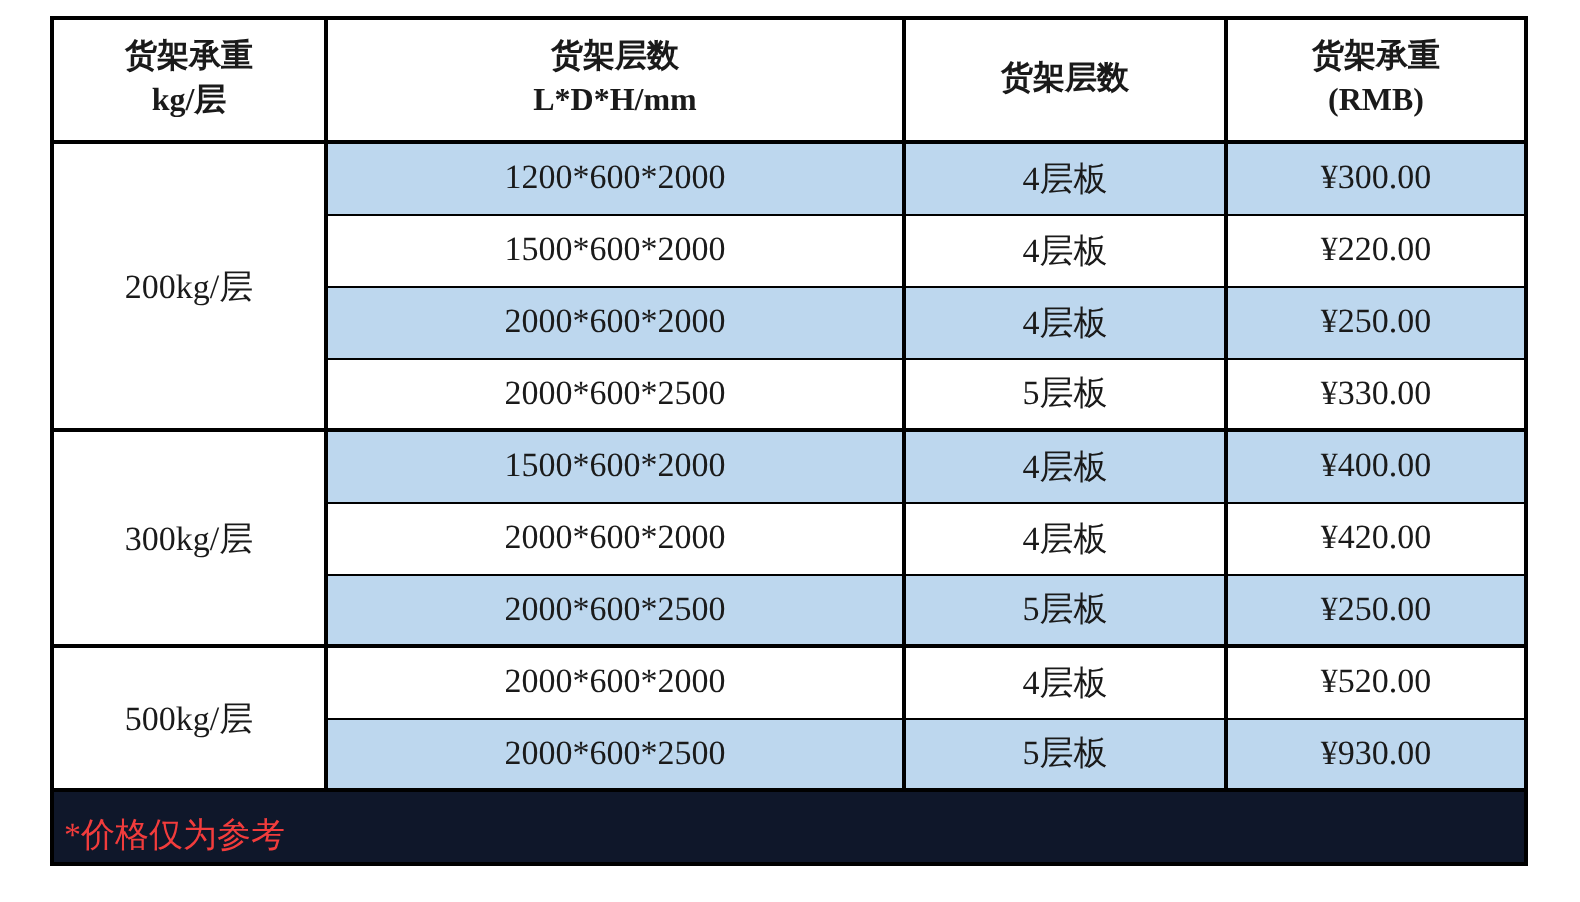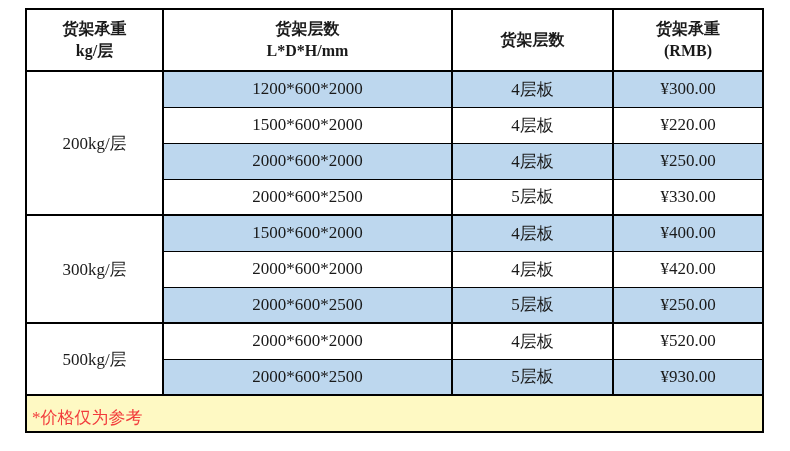--- a/index.html
+++ b/index.html
@@ -52,21 +52,21 @@
   td.hl { background: var(--highlight-row, #BDD7EE); }
   tr.group-first th, tr.group-first td { border-top-width: 2px; }
   thead tr.header-row th { border-bottom-width: 2px; }
   td.footnote-cell {
     border-top-width: 2px;
     text-align: left;
     vertical-align: bottom;
     font-size: 17px;
     color: var(--footnote-text, #f23c3c);
     padding: 0 0 2px 5px;
-    background: #fef9c3;
+    background: #0f172a;
   }
 </style>
 </head>
 <body>
 
 <div class="table-wrap">
   <table class="price-table">
     <colgroup>
       <col class="c1">
         <col class="c2">

